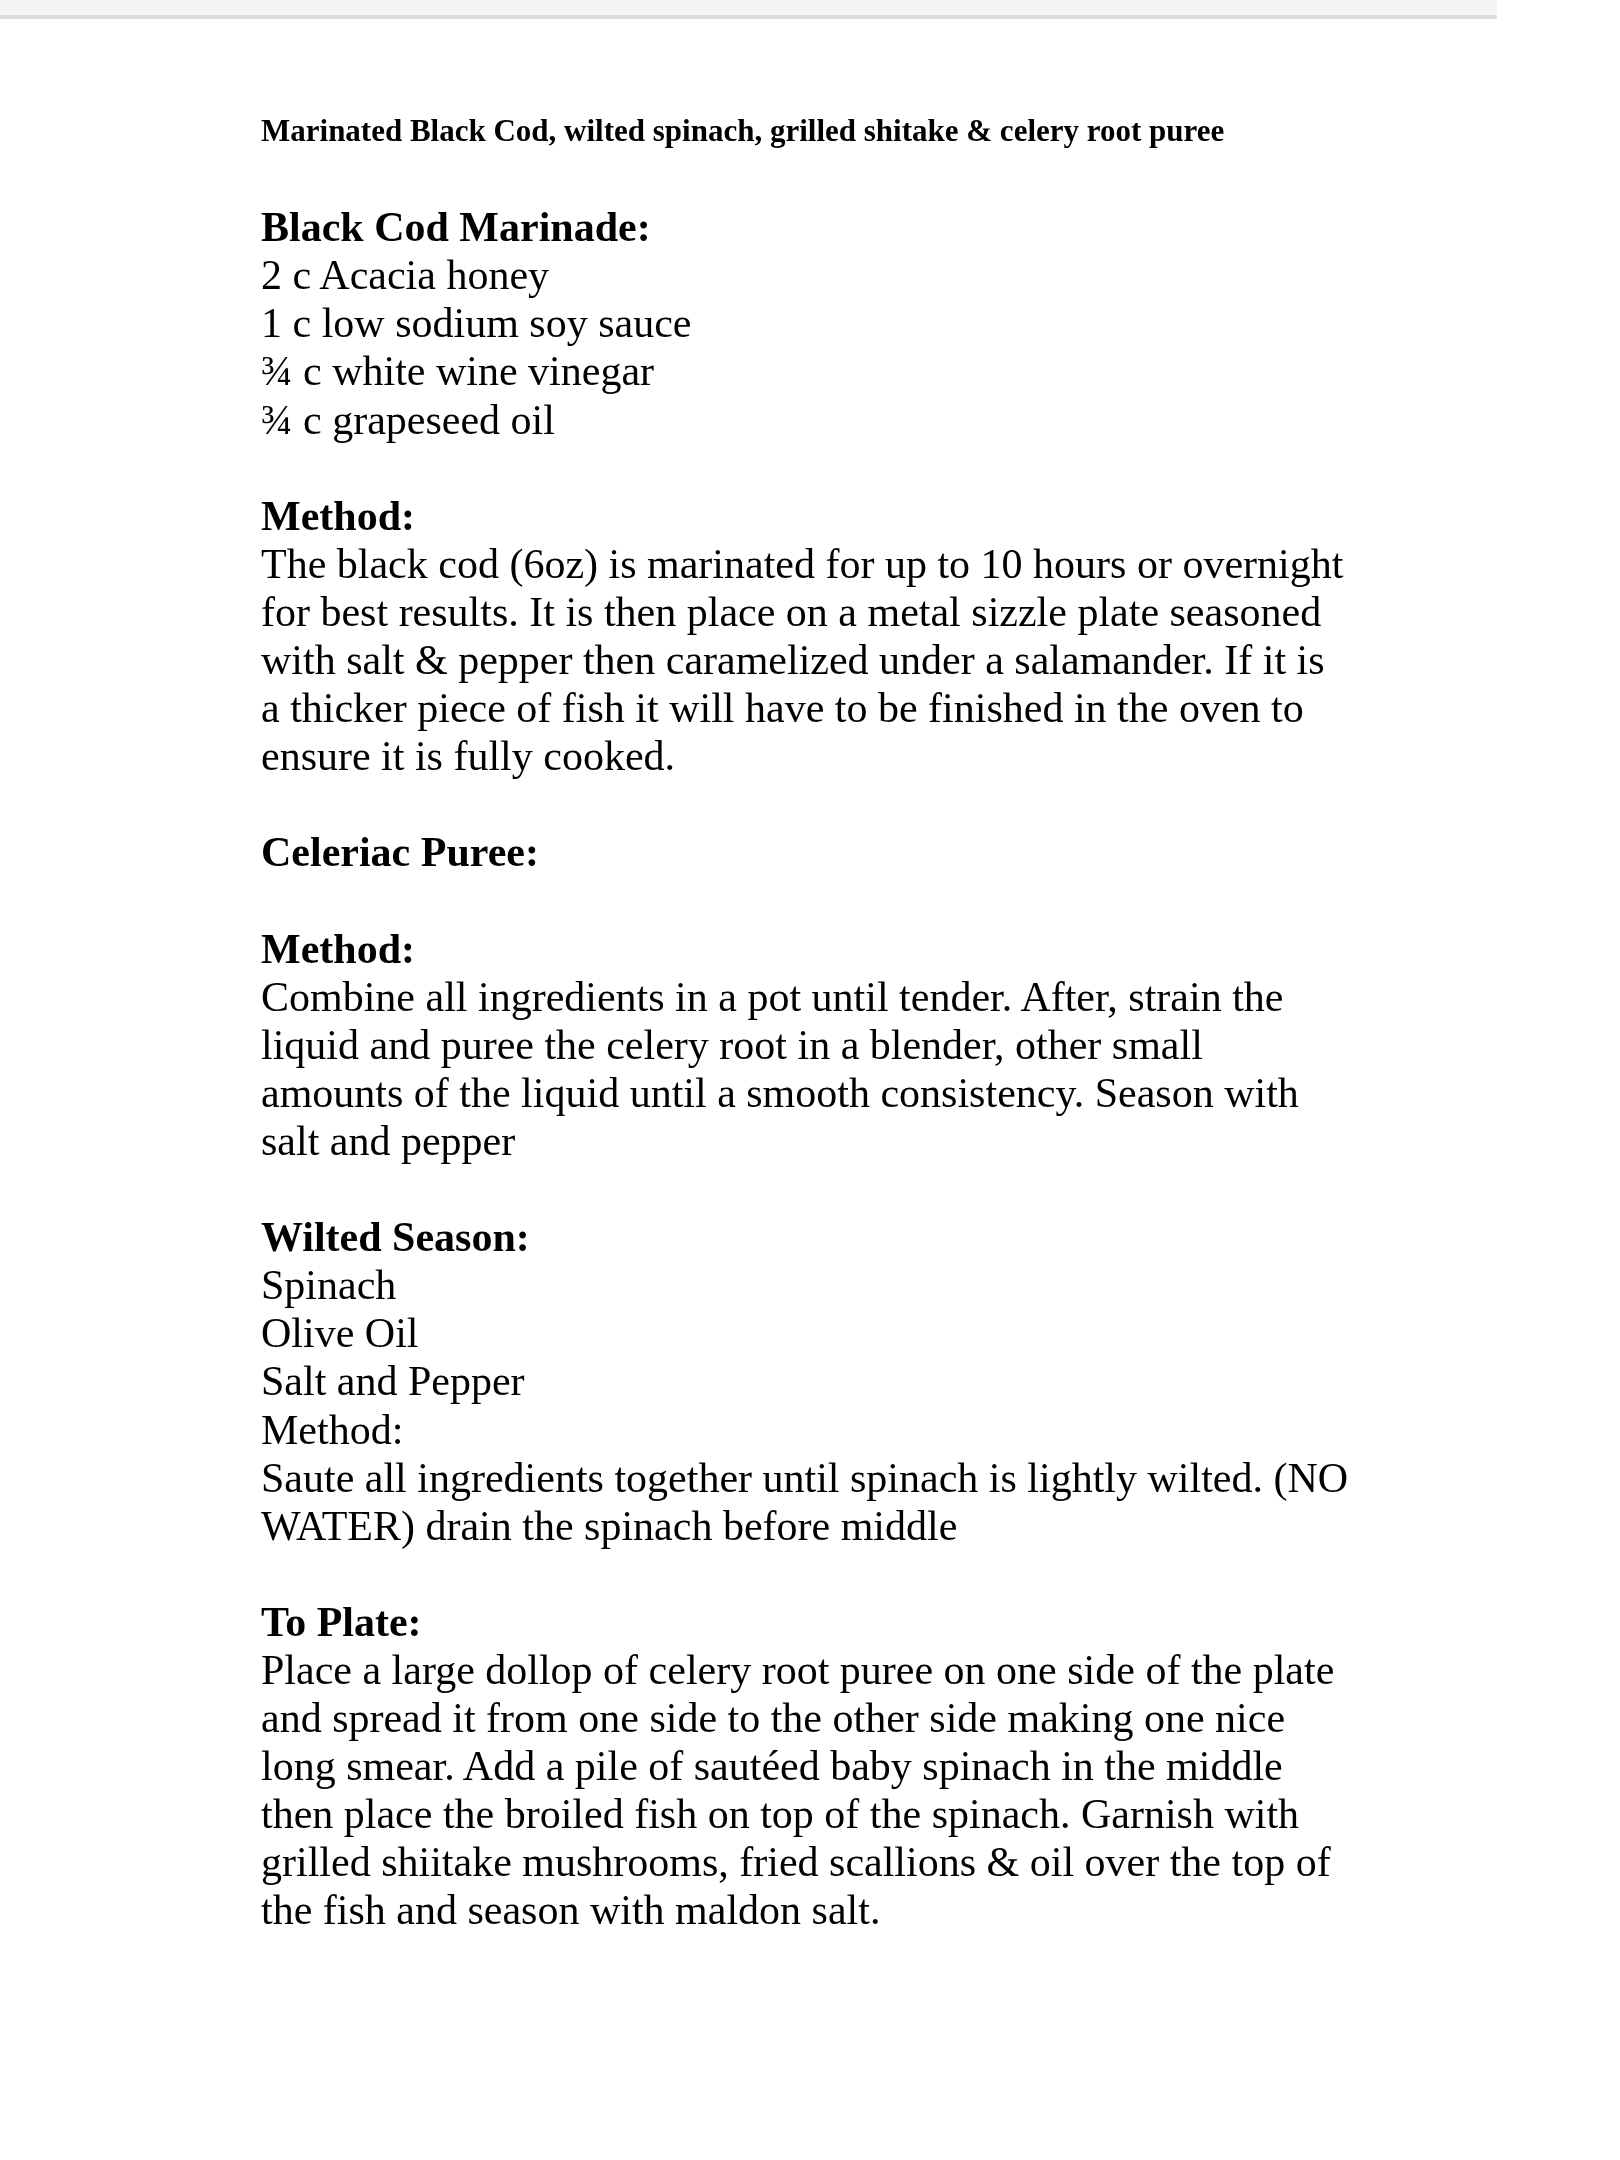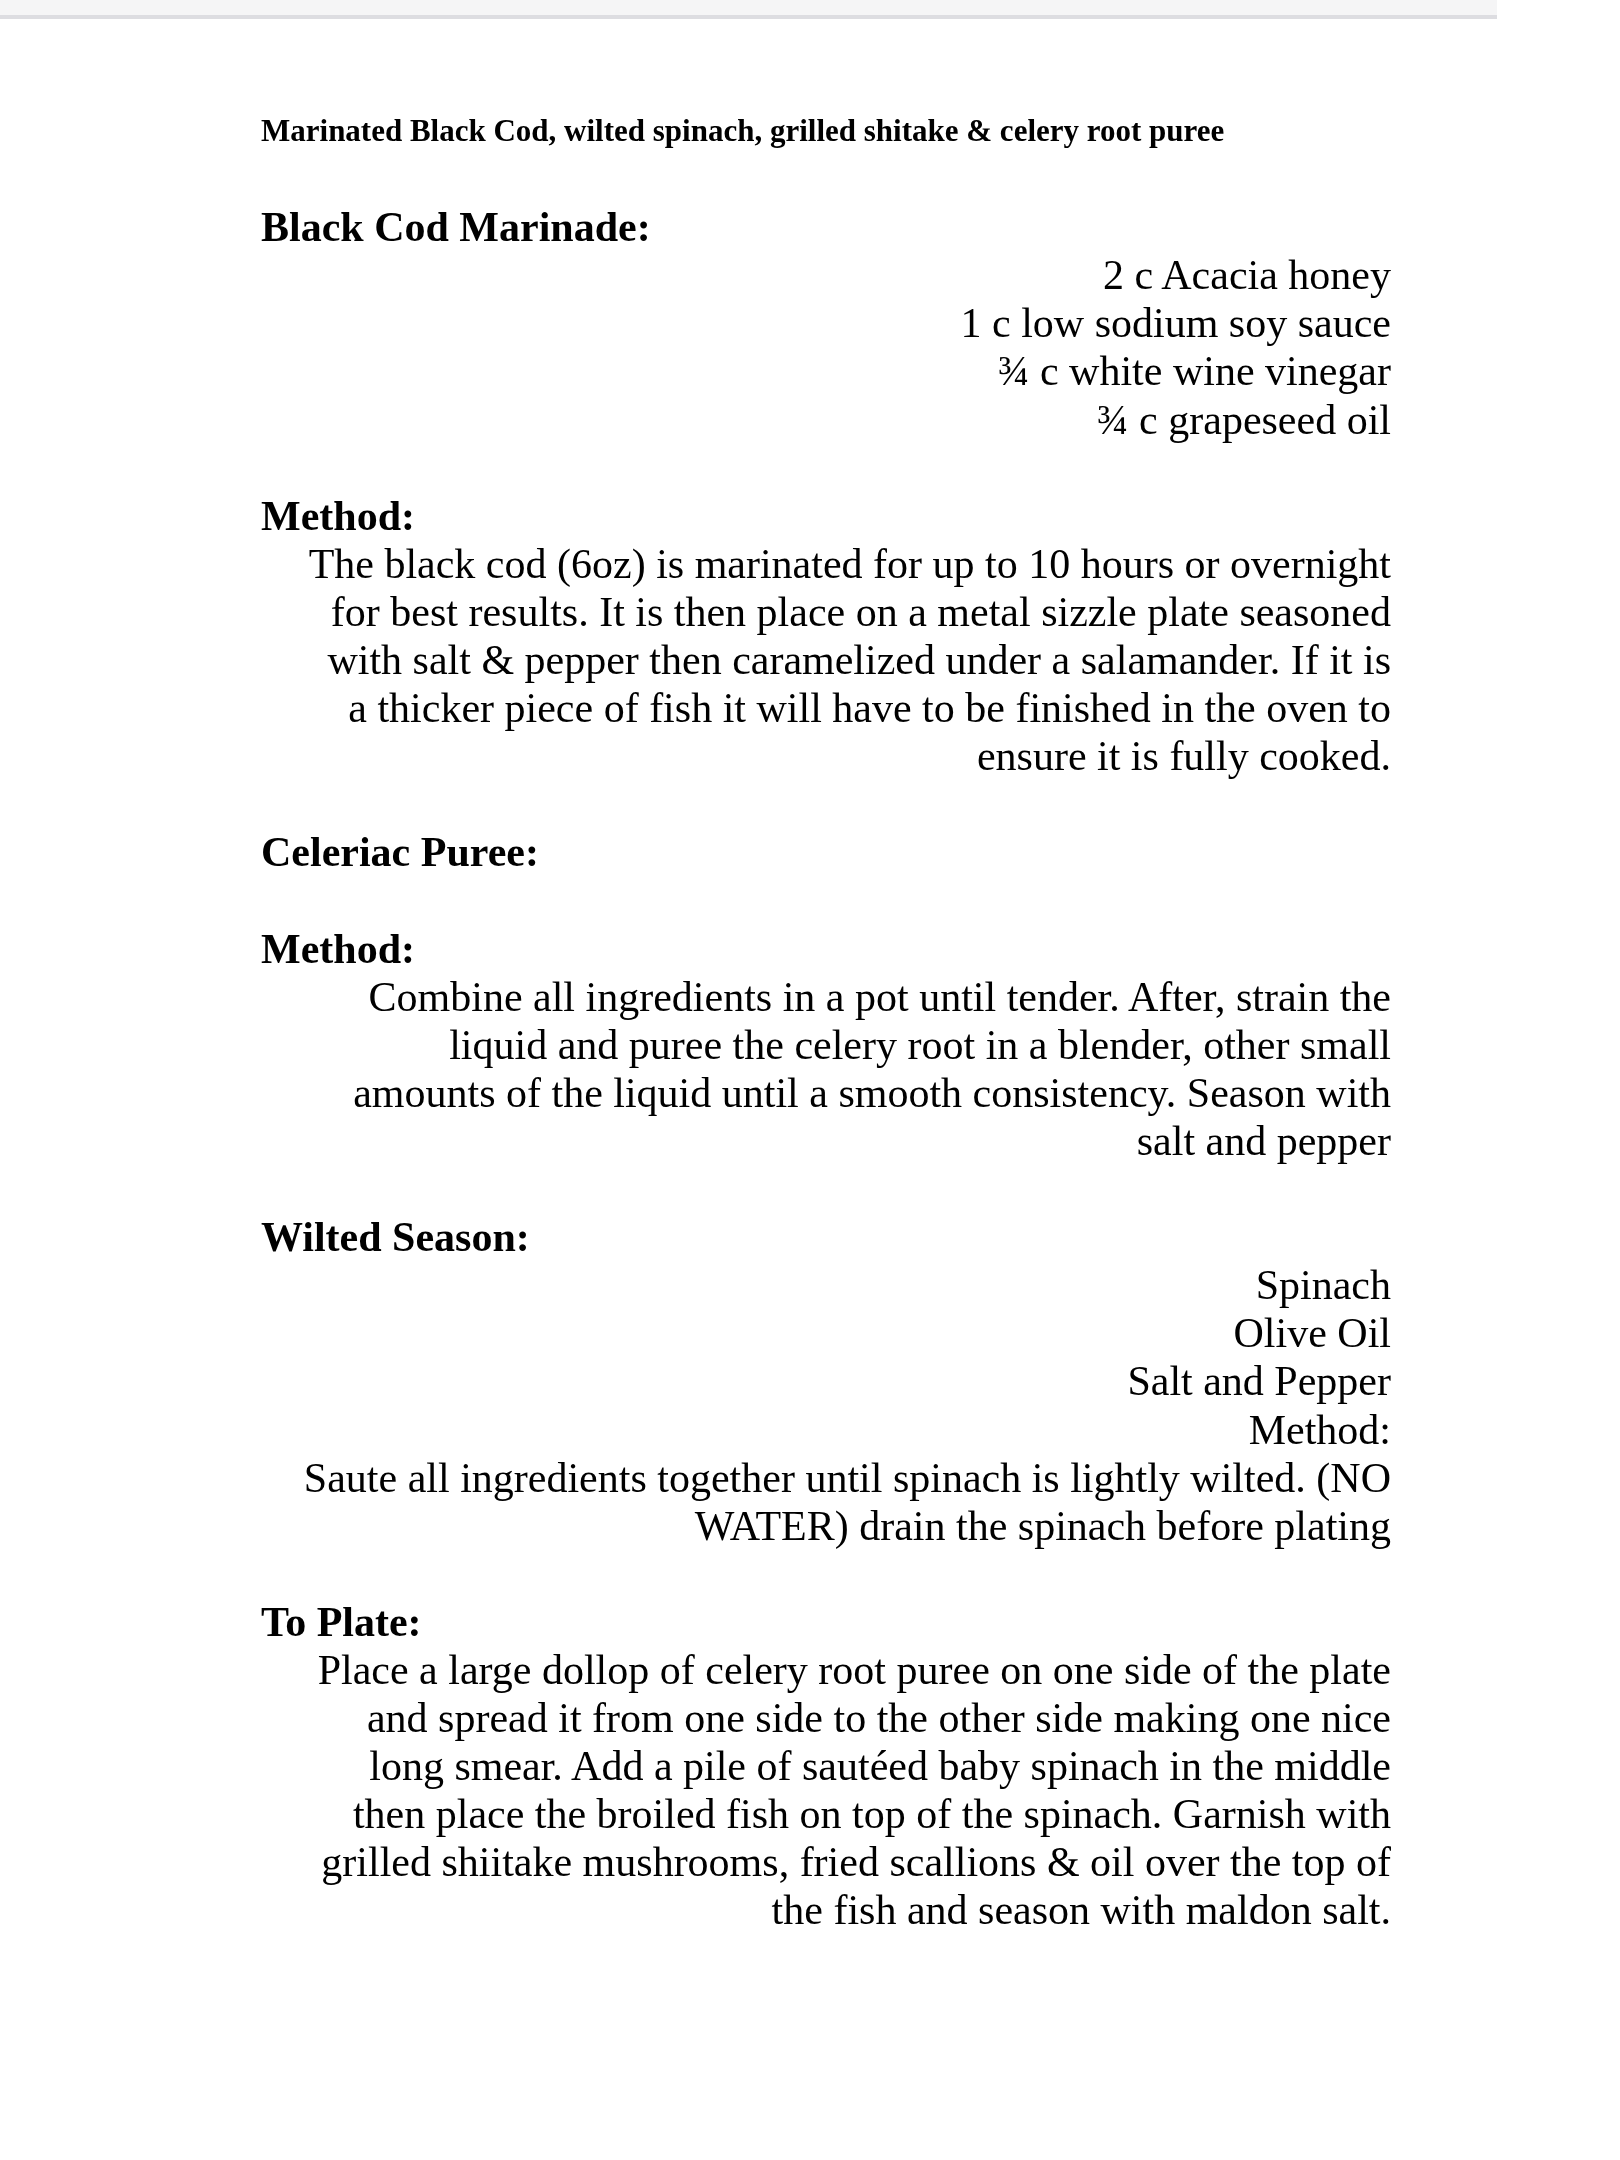--- a/index.html
+++ b/index.html
@@ -43,21 +43,20 @@
     margin: 0 0 48.1px 0;
   }
   .section:last-child {
     margin-bottom: 0;
   }
   .heading {
     font-weight: bold;
   }
   .body-lines {
     white-space: pre-line;
-    text-align: right;
   }
 </style>
 </head>
 <body>
 
 <div class="viewport">
 
   <div class="top-bar"></div>
 
   <div class="content">
@@ -93,21 +92,21 @@
 salt and pepper</div>
     </div>
 
     <div class="section">
       <div class="heading">Wilted Season:</div>
       <div class="body-lines">Spinach
 Olive Oil
 Salt and Pepper
 Method:
 Saute all ingredients together until spinach is lightly wilted. (NO
-WATER) drain the spinach before plating</div>
+WATER) drain the spinach before middle</div>
     </div>
 
     <div class="section">
       <div class="heading">To Plate:</div>
       <div class="body-lines">Place a large dollop of celery root puree on one side of the plate
 and spread it from one side to the other side making one nice
 long smear. Add a pile of sautéed baby spinach in the middle
 then place the broiled fish on top of the spinach. Garnish with
 grilled shiitake mushrooms, fried scallions &amp; oil over the top of
 the fish and season with maldon salt.</div>

